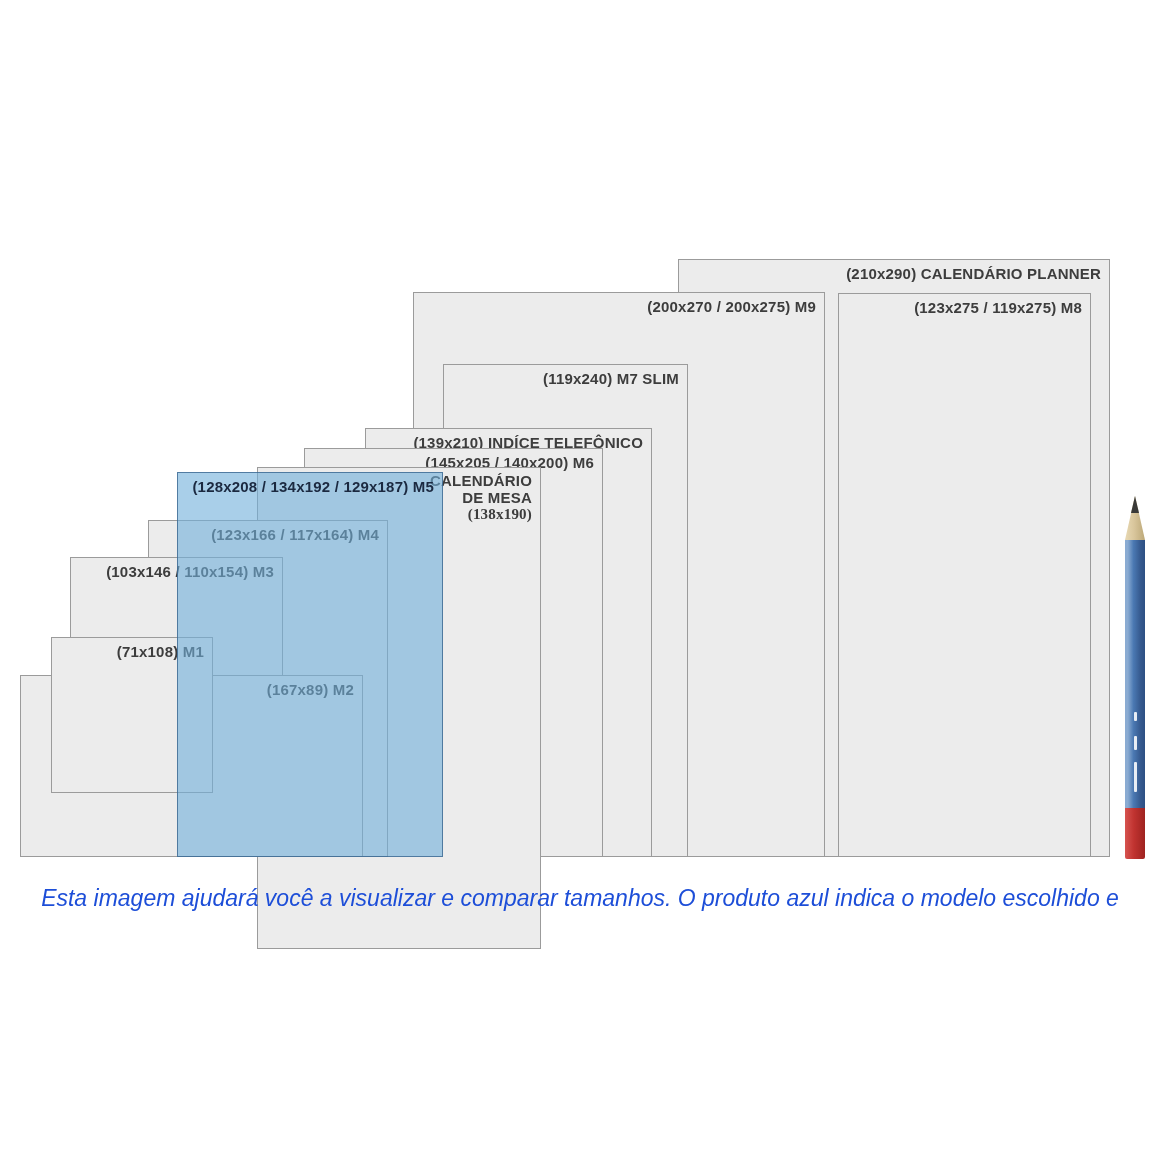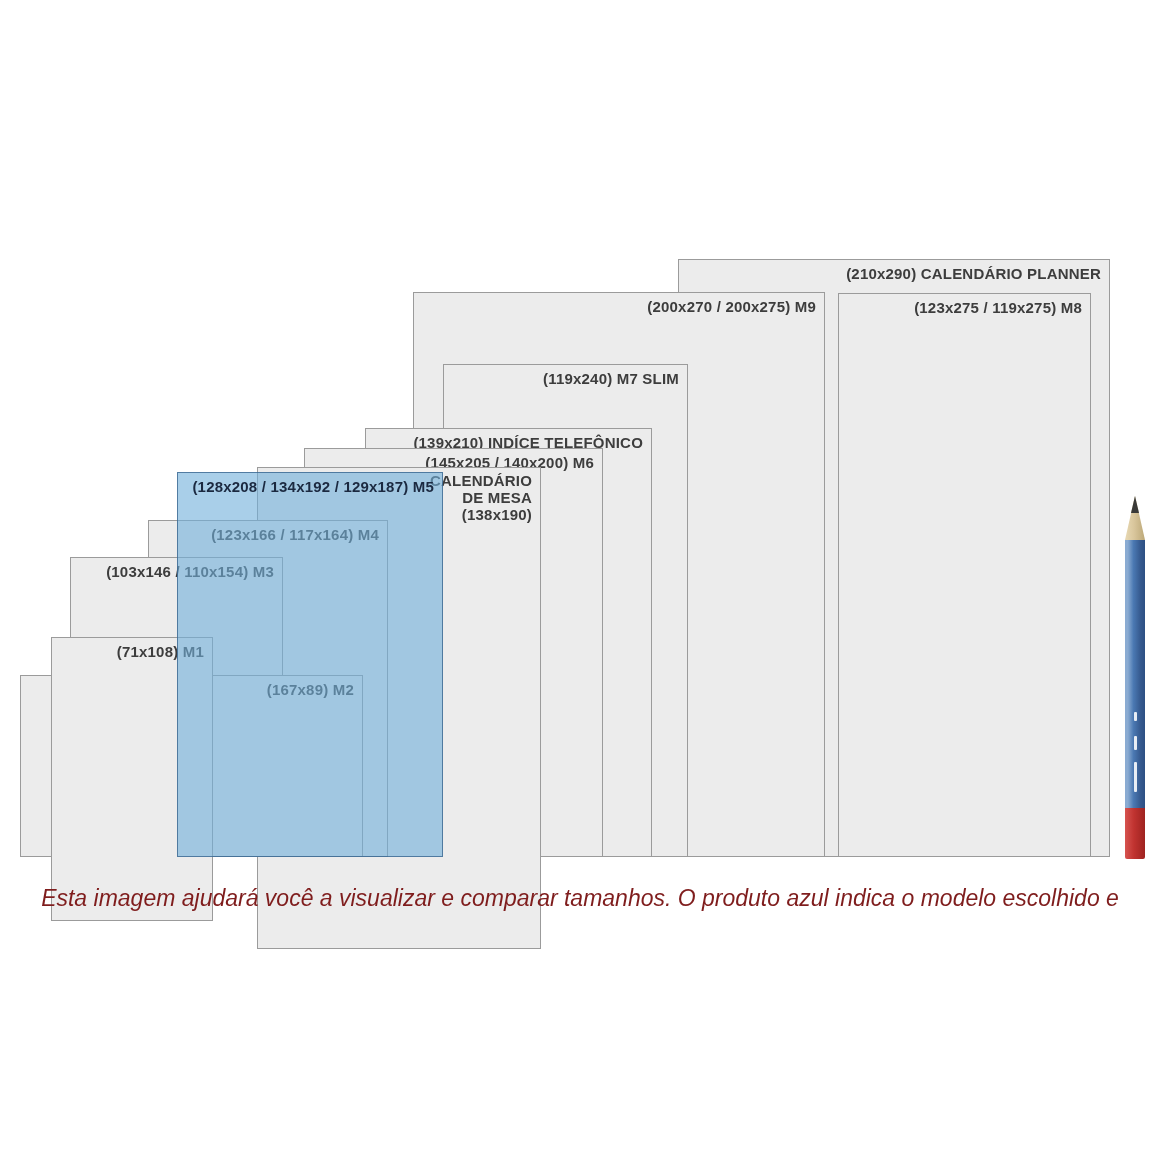--- a/index.html
+++ b/index.html
@@ -79,21 +79,21 @@
   
   .footer {
     position: absolute;
     left: 0;
     right: 0;
     top: 883px;
     text-align: center;
     font-style: italic;
     font-size: 23px;
     line-height: 31px;
-    color: #7f1d1d;
+    color: #1d4ed8;
   }
 </style>
 </head>
 <body>
 
 <div class="canvas">
   <div class="stage">
 
     <div class="box" style="left:678px; top:259px; width:432px; height:598px;">
       <span class="box-label">(210x290) CALENDÁRIO PLANNER</span>
@@ -117,37 +117,37 @@
     </div>
 
     <div class="box" style="left:304px; top:448px; width:299px; height:409px;">
       <span class="box-label">(145x205 / 140x200) M6</span>
     </div>
 
     <div class="box" style="left:257px; top:467px; width:284px; height:482px;">
       <span class="box-label multiline">
         <span style="display:block;">CALENDÁRIO</span>
         <span style="display:block;">DE MESA</span>
-        <span style="display:block;">(138x190)</span>
+        <span style="display:block;font-family:Liberation Serif, serif;">(138x190)</span>
       </span>
     </div>
 
     <div class="box" style="left:148px; top:520px; width:240px; height:337px;">
       <span class="box-label">(123x166 / 117x164) M4</span>
     </div>
 
     <div class="box" style="left:70px; top:557px; width:213px; height:300px;">
       <span class="box-label">(103x146 / 110x154) M3</span>
     </div>
 
     <div class="box" style="left:20px; top:675px; width:343px; height:182px;">
       <span class="box-label">(167x89) M2</span>
     </div>
 
-    <div class="box" style="left:51px; top:637px; width:162px; height:284px;">
+    <div class="box" style="left:51px; top:637px; width:162px; height:156px;">
       <span class="box-label">(71x108) M1</span>
     </div>
 
     <div class="box highlight" style="left:177px; top:472px; width:266px; height:385px;">
       <span class="box-label">(128x208 / 134x192 / 129x187) M5</span>
     </div>
 
     <div class="pencil">
       <div class="p-wood"></div>
       <div class="p-graphite"></div>

